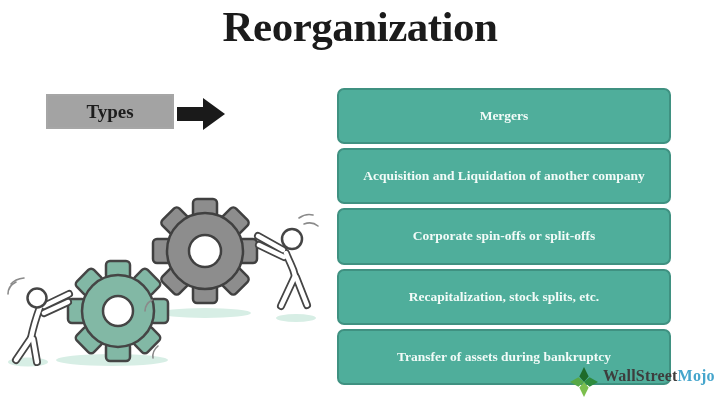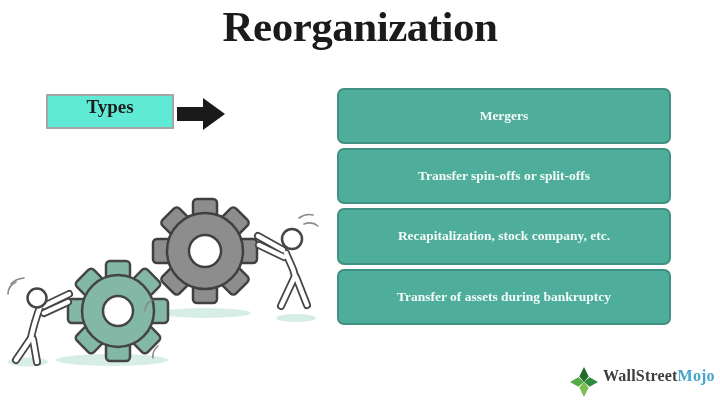--- a/index.html
+++ b/index.html
@@ -6,22 +6,22 @@
   .canvas{
     position:relative;width:720px;height:406px;background:#ffffff;overflow:hidden;
     font-family:Liberation Serif, serif;
   }
   .title{
     position:absolute;left:0;right:0;top:2px;text-align:center;
     font-size:43px;font-weight:bold;letter-spacing:-0.5px;color:#1b1b1b;
   }
   .types-box{
     position:absolute;left:46px;top:94px;width:124px;height:31px;
-    background:#5eead4;border:2px solid #a6a6a6;
-    display:flex;justify-content:center;
+    background:#a3a3a3;border:2px solid #a6a6a6;
+    display:flex;align-items:center;justify-content:center;
     font-size:19px;font-weight:bold;color:#1d1d1d;
   }
   .types-arrow{position:absolute;left:177px;top:96px;}
   .boxes{
     position:absolute;left:337px;top:88px;width:334px;
     display:flex;flex-direction:column;gap:4px;
   }
   .tbox{
     box-sizing:border-box;min-height:34px;
     background:#4fae9b;border:2px solid #3f9181;border-radius:7px;
@@ -47,22 +47,23 @@
   <div class="types-box">
     <span>Types</span>
   </div>
 
   <svg class="types-arrow" width="48" height="36" viewBox="0 0 48 36">
     <polygon points="0,11 26,11 26,2 48,18 26,34 26,25 0,25" fill="#1a1a1a"></polygon>
   </svg>
 
   <div class="boxes">
     <div class="tbox">Mergers</div>
-    <div class="tbox">Transfer spin-offs or split-offs</div>
-    <div class="tbox">Recapitalization, stock company, etc.</div>
+    <div class="tbox">Acquisition and Liquidation of another company</div>
+    <div class="tbox">Corporate spin-offs or split-offs</div>
+    <div class="tbox">Recapitalization, stock splits, etc.</div>
     <div class="tbox">Transfer of assets during bankruptcy</div>
   </div>
 
   <svg class="illustration" width="330" height="200" viewBox="0 0 330 200">
 
     <g>
       <ellipse cx="112" cy="172" rx="56" ry="6" fill="#d7eee5"></ellipse>
       <ellipse cx="28" cy="174" rx="20" ry="4.5" fill="#d7eee5"></ellipse>
       <ellipse cx="205" cy="125" rx="46" ry="5" fill="#d7eee5"></ellipse>
       <ellipse cx="296" cy="130" rx="20" ry="4" fill="#d7eee5"></ellipse>

